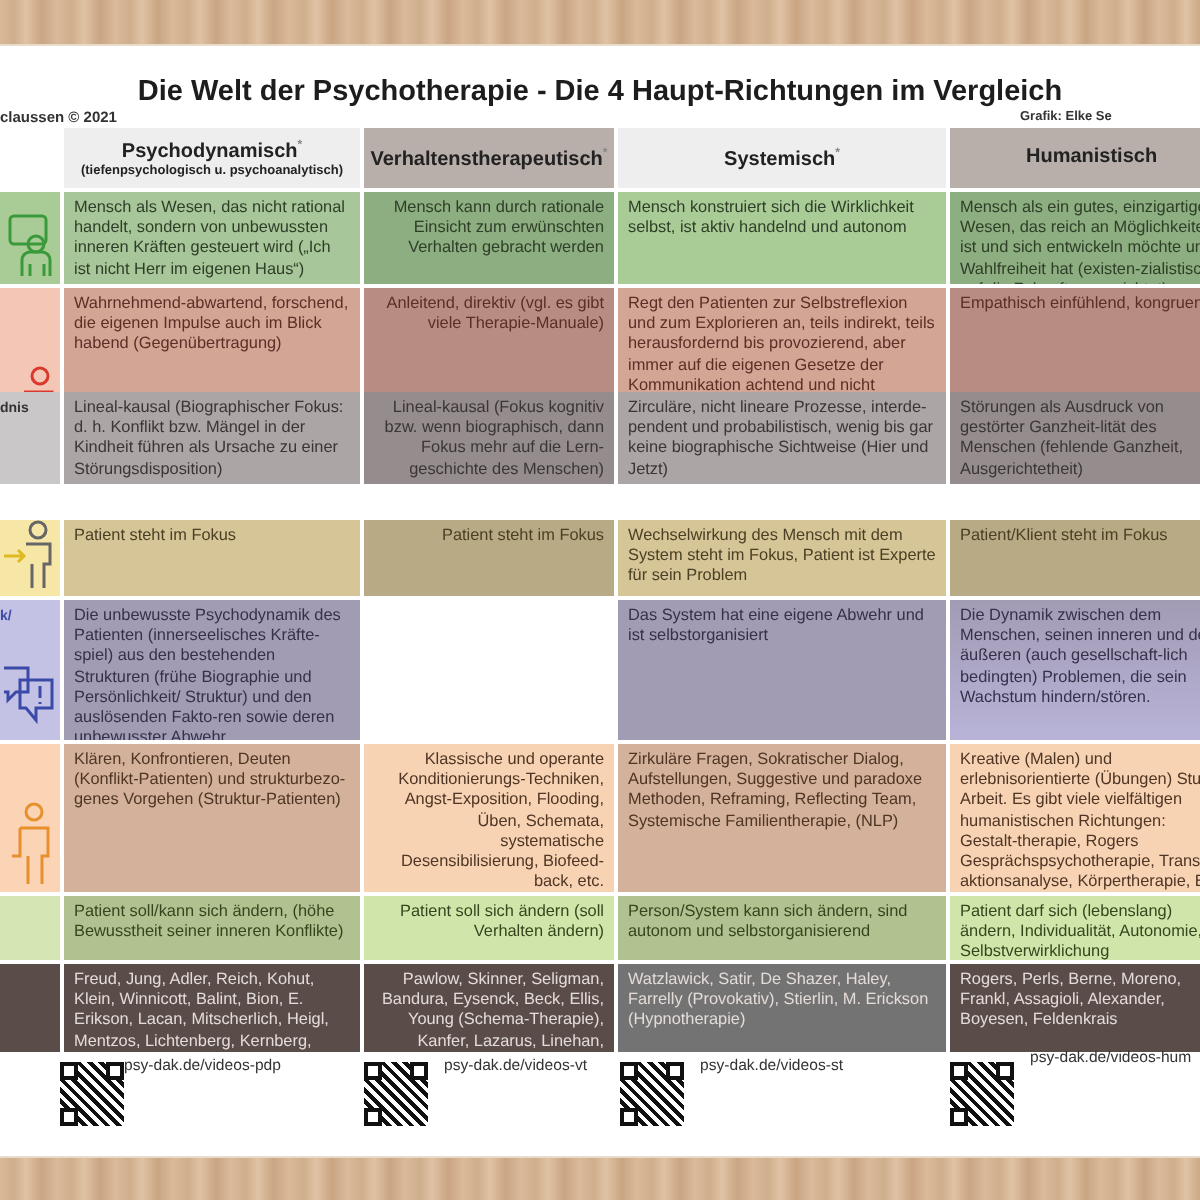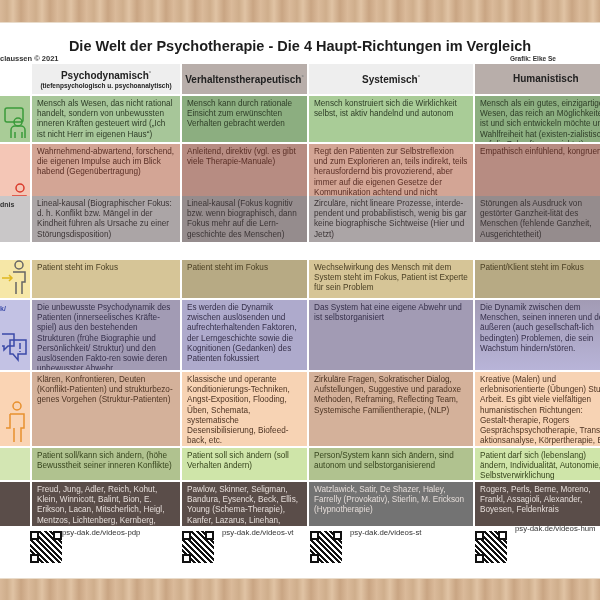--- a/index.html
+++ b/index.html
@@ -8,21 +8,21 @@
   .wood.top { top:0; height:22px; border-bottom:1px solid #e9dccb; }
   .wood.bottom { top:578px; height:22px; border-top:1px solid #e9dccb; }
   .title { position:absolute; top:38px; left:0; width:600px; text-align:center; font-weight:bold; font-size:14.5px; color:#1d1d1d; }
   .copyright { position:absolute; top:54px; left:0; font-size:7.5px; font-weight:bold; color:#333; }
   .credit { position:absolute; top:55px; left:510px; font-size:6.5px; font-weight:bold; color:#333; white-space:nowrap; }
   .grid { position:absolute; left:0; top:64px; width:600px; }
   .row { position:absolute; left:0; width:600px; }
   .cell { position:absolute; top:0; bottom:0; box-sizing:border-box; padding:3px 5px; font-size:8.2px; line-height:10.2px; overflow:hidden; white-space:normal; }
   .c0 { left:0; width:30px; }
   .c1 { left:32px; width:148px; }
-  .c2 { left:182px; width:125px; }
+  .c2 { left:182px; width:125px;text-align:right; }
   .c3 { left:309px; width:164px; }
   .c4 { left:475px; width:140px; }
   .hdr .cell { display:flex; flex-direction:column; justify-content:center; align-items:center; text-align:center; font-weight:bold; font-size:10px; color:#222; padding:0 3px; }
   .hdr .sub { font-size:6.5px; font-weight:bold; line-height:8px; }
   .sup { font-size:6px; vertical-align:super; color:#888; }
   .sidelabel { position:absolute; font-size:7px; font-weight:bold; color:#333; left:0; top:4px; }
   .icon { position:absolute; left:0; right:0; bottom:4px; display:flex; justify-content:center; }
   .qr { position:absolute; width:32px; height:32px; background:
       linear-gradient(#111,#111) 0 0/9px 9px no-repeat,
       linear-gradient(#111,#111) 23px 0/9px 9px no-repeat,
@@ -125,21 +125,20 @@
       <span class="sidelabel" style="color:#3b4aa8">k/</span>
       <div class="icon">
         <svg width="26" height="40" viewBox="0 0 26 40" fill="none" stroke="#3b4aa8" stroke-width="1.5">
             <path d="M0 8h12v12H6l-4 4v-4H0"></path>
             <path d="M8 14h16v14h-8v6l-5-6H8z"></path>
             <path d="M18 17v6M18 25v1"></path>
           </svg>
       </div>
     </div>
     <div class="cell c1" style="background:#a29bb4; color:#36304a">Die unbewusste Psychodynamik des Patienten (innerseelisches Kräfte-spiel) aus den bestehenden Strukturen (frühe Biographie und Persönlichkeit/ Struktur) und den auslösenden Fakto-ren sowie deren unbewusster Abwehr</div>
-    <div class="cell c2" style="background:#aeaacc; color:#36304a">Es werden die Dynamik zwischen auslösenden und aufrechterhaltenden Faktoren, der Lerngeschichte sowie die Kognitionen (Gedanken) des Patienten fokussiert</div>
     <div class="cell c3" style="background:#a29bb4; color:#36304a">Das System hat eine eigene Abwehr und ist selbstorganisiert</div>
     <div class="cell c4" style="background:linear-gradient(#a29bb4,#b8b4d8); color:#36304a">Die Dynamik zwischen dem Menschen, seinen inneren und den äußeren (auch gesellschaft-lich bedingten) Problemen, die sein Wachstum hindern/stören.</div>
   </div>
 
   <div class="row" style="top:308px; height:74px;">
     <div class="cell c0" style="background:#fad4b4">
       <div class="icon">
         <svg width="24" height="44" viewBox="0 0 24 44" fill="none" stroke="#e8902e" stroke-width="1.5">
             <circle cx="14" cy="8" r="4"></circle>
             <path d="M7 16h14v14h-3v14M11 30v14M7 16v14H3"></path>

